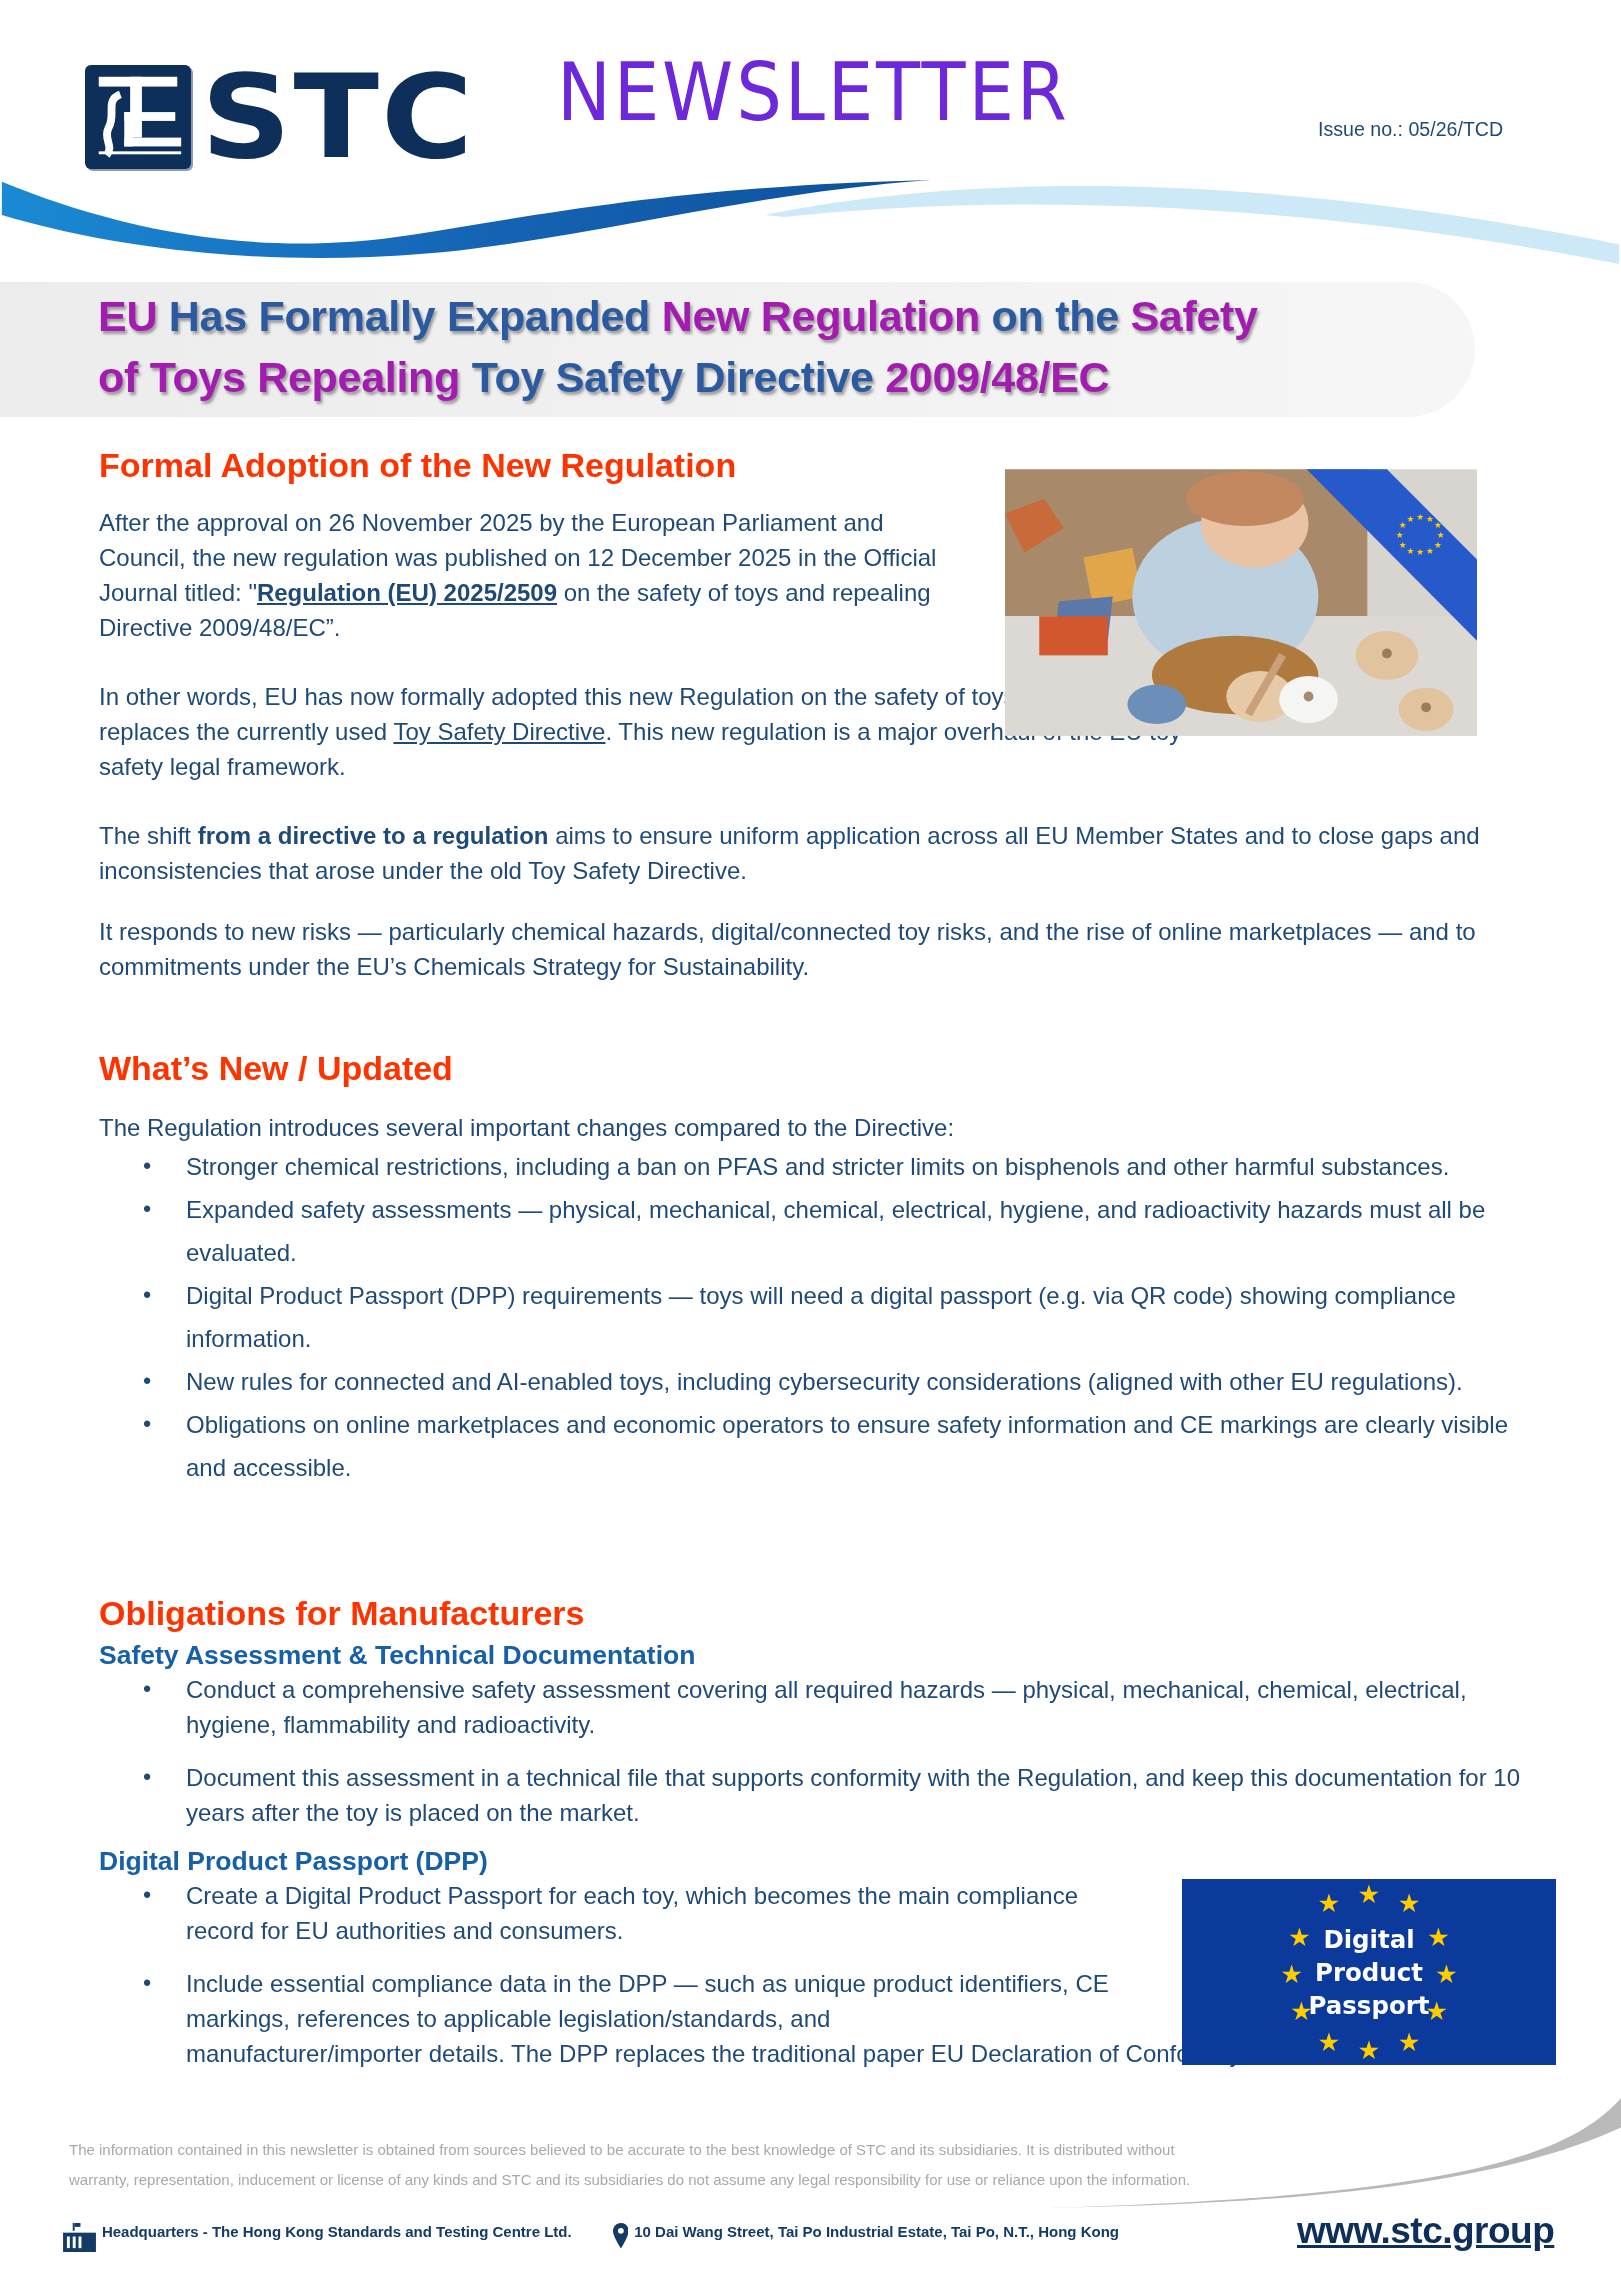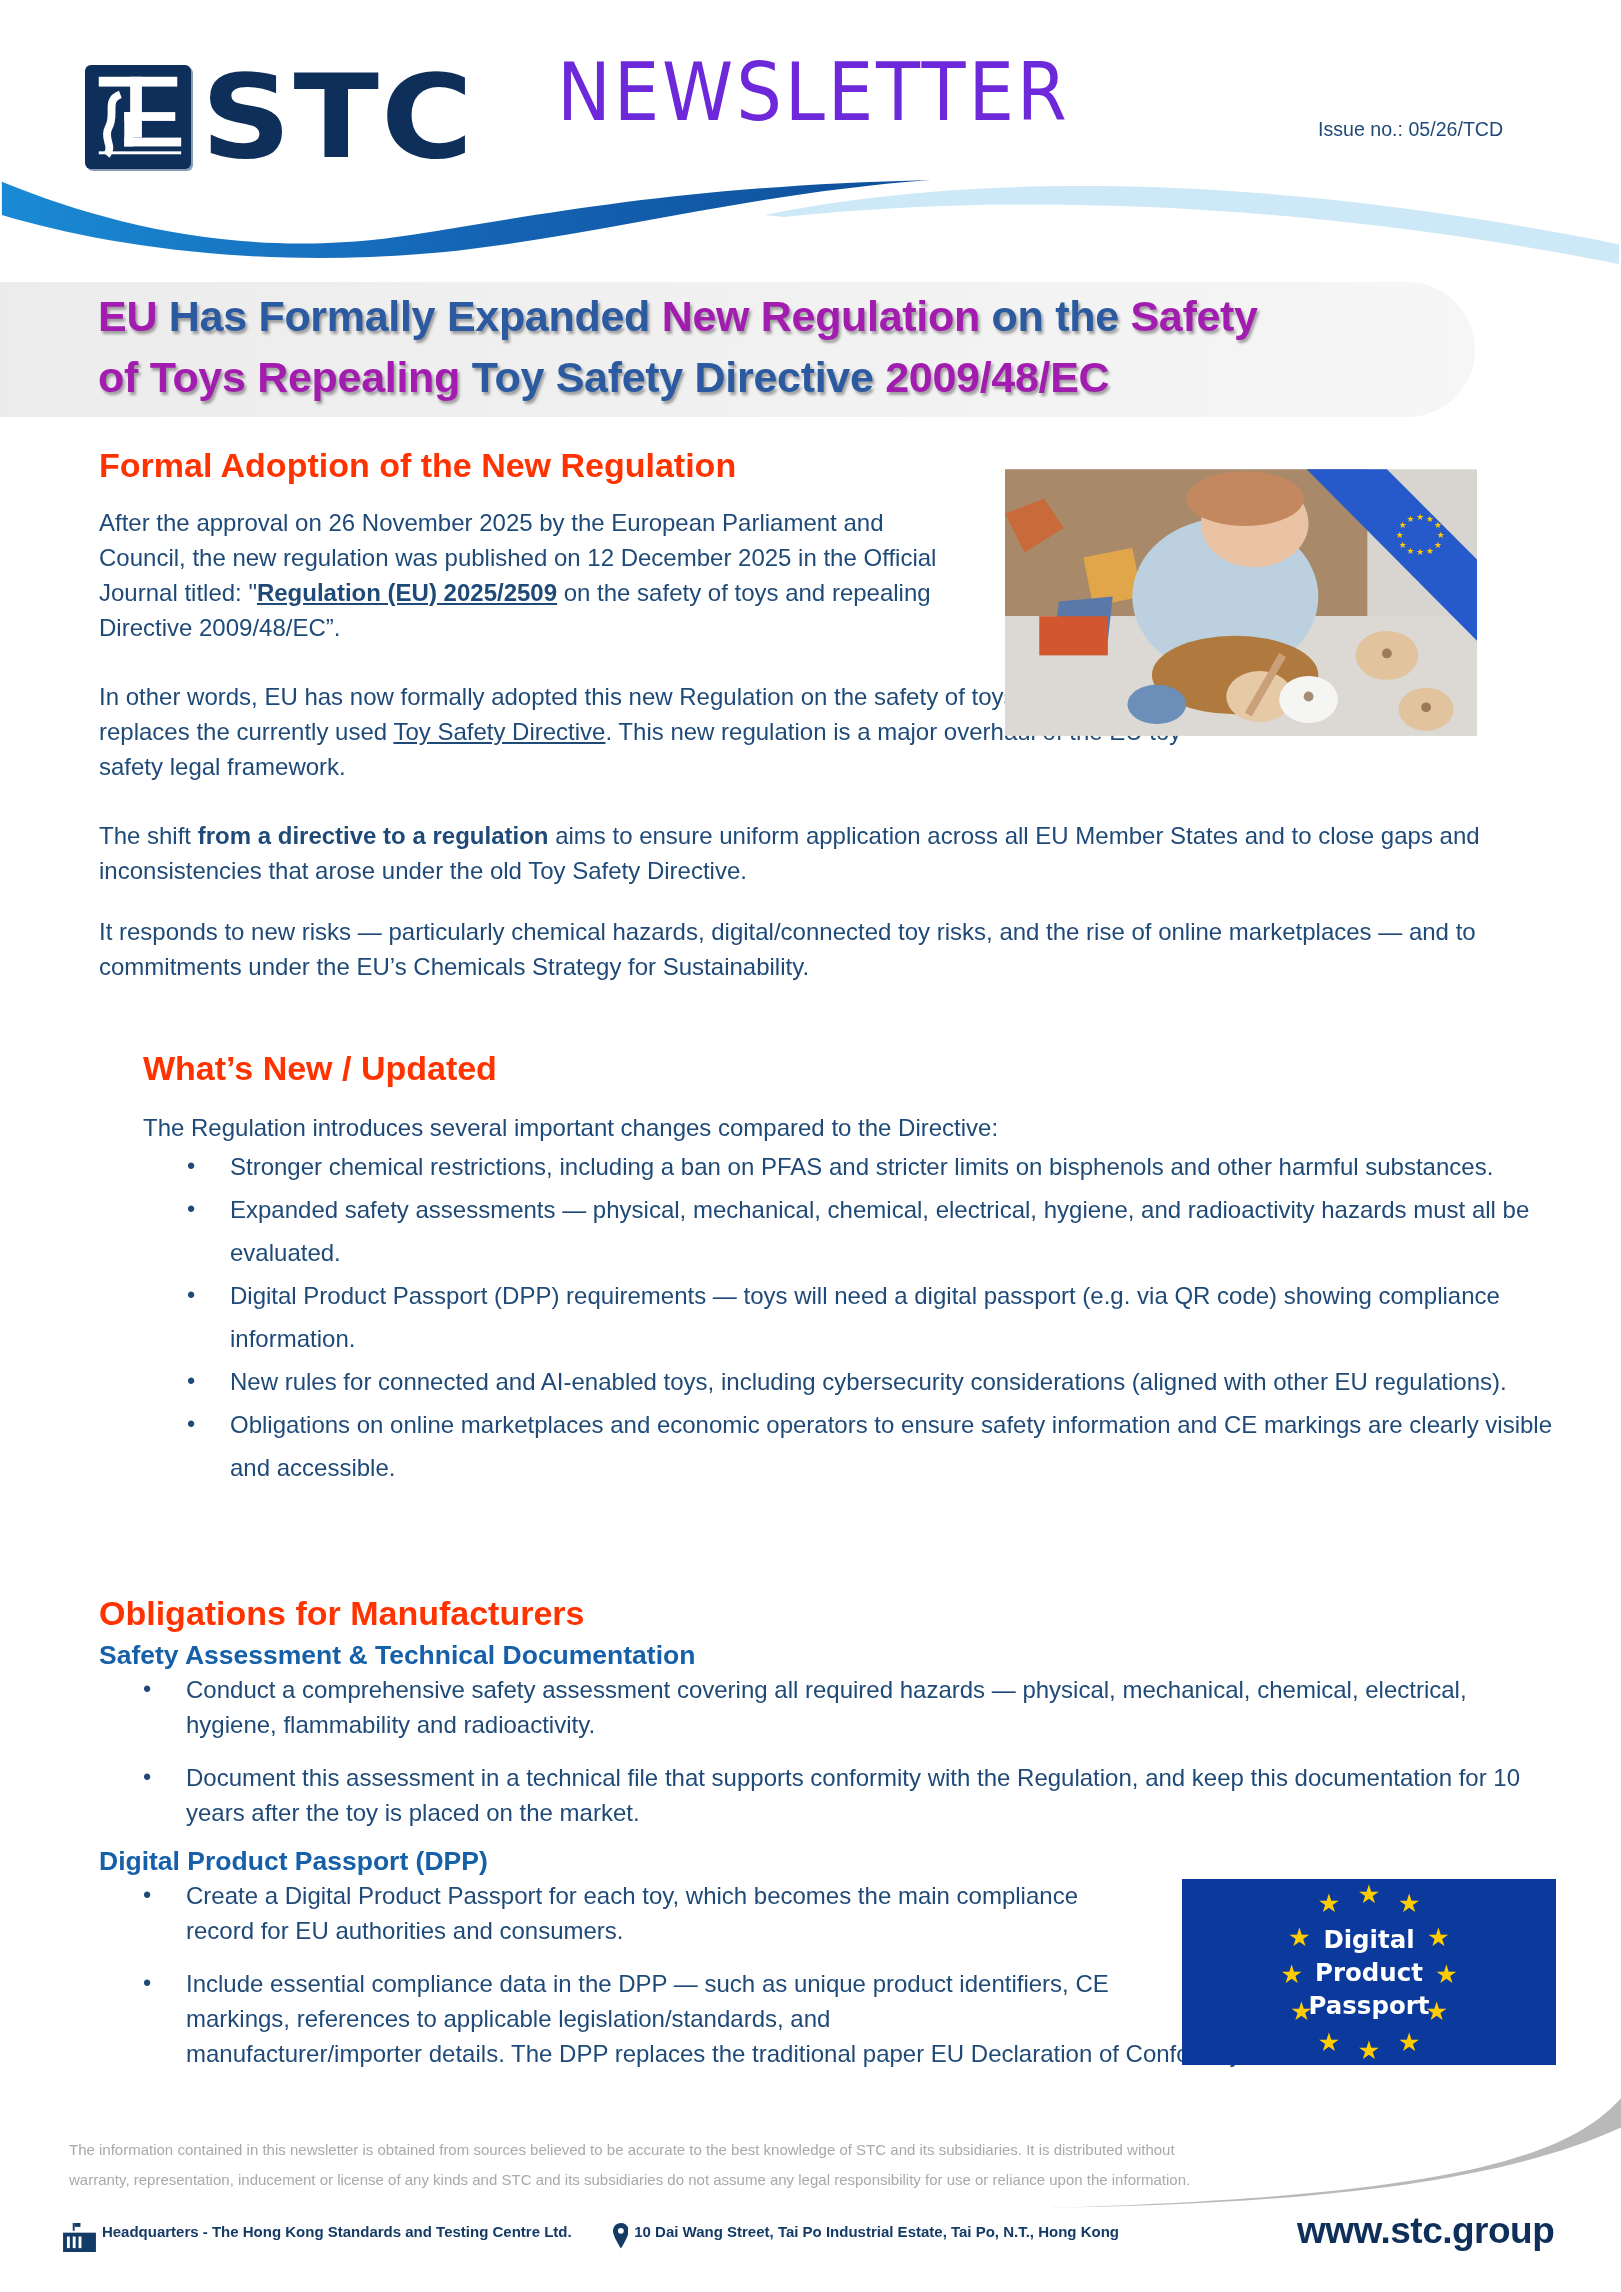--- a/index.html
+++ b/index.html
@@ -35,21 +35,21 @@
   ul.tight li { line-height: 35px; margin-bottom: 17.6px; }
 
   .photo { position: absolute; left: 1005px; top: 469px; width: 472px; height: 267px; overflow: hidden; }
   .dpp-box { position: absolute; left: 1182px; top: 1879px; width: 374px; height: 186px; background: #0b3a9c; }
 
   
   .disclaimer { position: absolute; left: 69px; top: 2135px; width: 1215px; font-size: 15px; line-height: 30px; color: #a9a9a9; }
   .footer-swoosh { position: absolute; left: 980px; top: 2098px; }
   .footer-row { position: absolute; left: 63px; top: 2223px; display: flex; font-size: 15px; font-weight: bold; color: #143a66; white-space: nowrap; }
   .footer-row .sep { width: 41px; }
-  .site-url { position: absolute; left: 1297px; top: 2210px; font-size: 37px; font-weight: bold; color: #0e2f5a; letter-spacing: -0.5px; }
+  .site-url { position: absolute; left: 1297px; top: 2210px; font-size: 37px; font-weight: bold; color: #0e2f5a; letter-spacing: -0.5px; text-decoration: underline; }
 </style>
 </head>
 <body>
 
 <div class="logo">
   <div class="logo-mark">
     <svg width="106" height="104" viewBox="0 0 108 106">
       <rect x="14" y="12" width="80" height="10" fill="#ffffff"></rect>
       <rect x="46" y="12" width="12" height="62" fill="#ffffff"></rect>
       <rect x="40" y="48" width="52" height="9" fill="#ffffff"></rect>
@@ -129,21 +129,21 @@
       <text x="420" y="88">★</text>
         <text x="410" y="86">★</text>
         <text x="402" y="80">★</text>
       <text x="399" y="70">★</text>
         <text x="402" y="60">★</text>
         <text x="410" y="54">★</text>
     </g>
   </svg>
 </div>
 
-<div class="content" style="top:1049px;margin-left:44px;">
+<div class="content" style="top:1049px;">
   <h2 class="section">What’s New / Updated</h2>
   <p class="intro" style="margin-top:21.6px;">The Regulation introduces several important changes compared to the Directive:</p>
   <ul class="bullets wide" style="width:1431px;">
     <li><span class="dot">•</span><span>Stronger chemical restrictions, including a ban on PFAS and stricter limits on bisphenols and other harmful substances.</span></li>
     <li><span class="dot">•</span><span>Expanded safety assessments — physical, mechanical, chemical, electrical, hygiene, and radioactivity hazards must all be evaluated.</span></li>
     <li><span class="dot">•</span><span>Digital Product Passport (DPP) requirements — toys will need a digital passport (e.g. via QR code) showing compliance information.</span></li>
     <li><span class="dot">•</span><span>New rules for connected and AI-enabled toys, including cybersecurity considerations (aligned with other EU regulations).</span></li>
     <li><span class="dot">•</span><span>Obligations on online marketplaces and economic operators to ensure safety information and CE markings are clearly visible and accessible.</span></li>
   </ul>
 </div>

